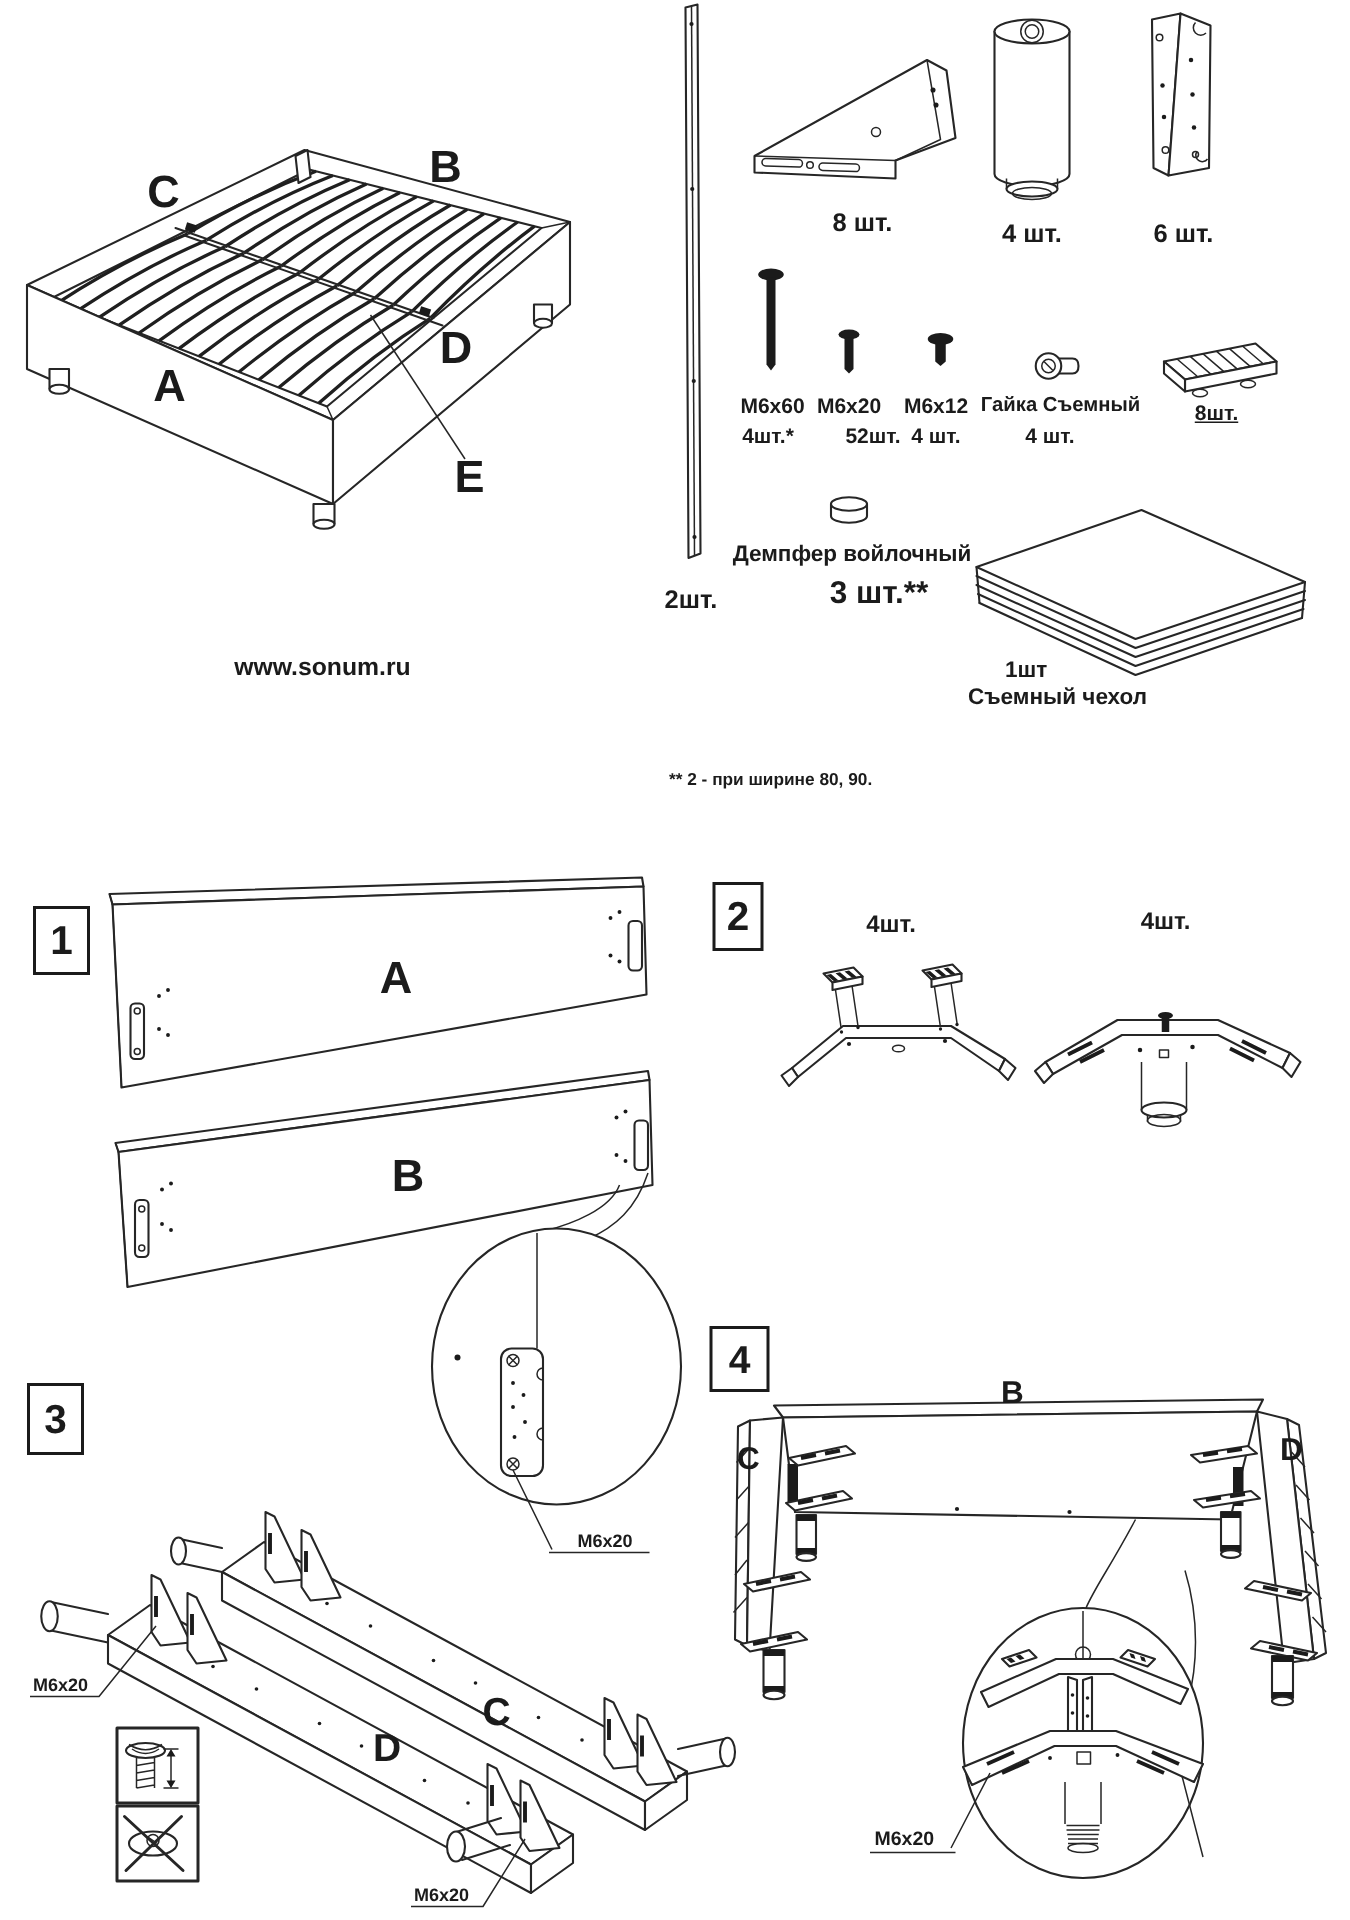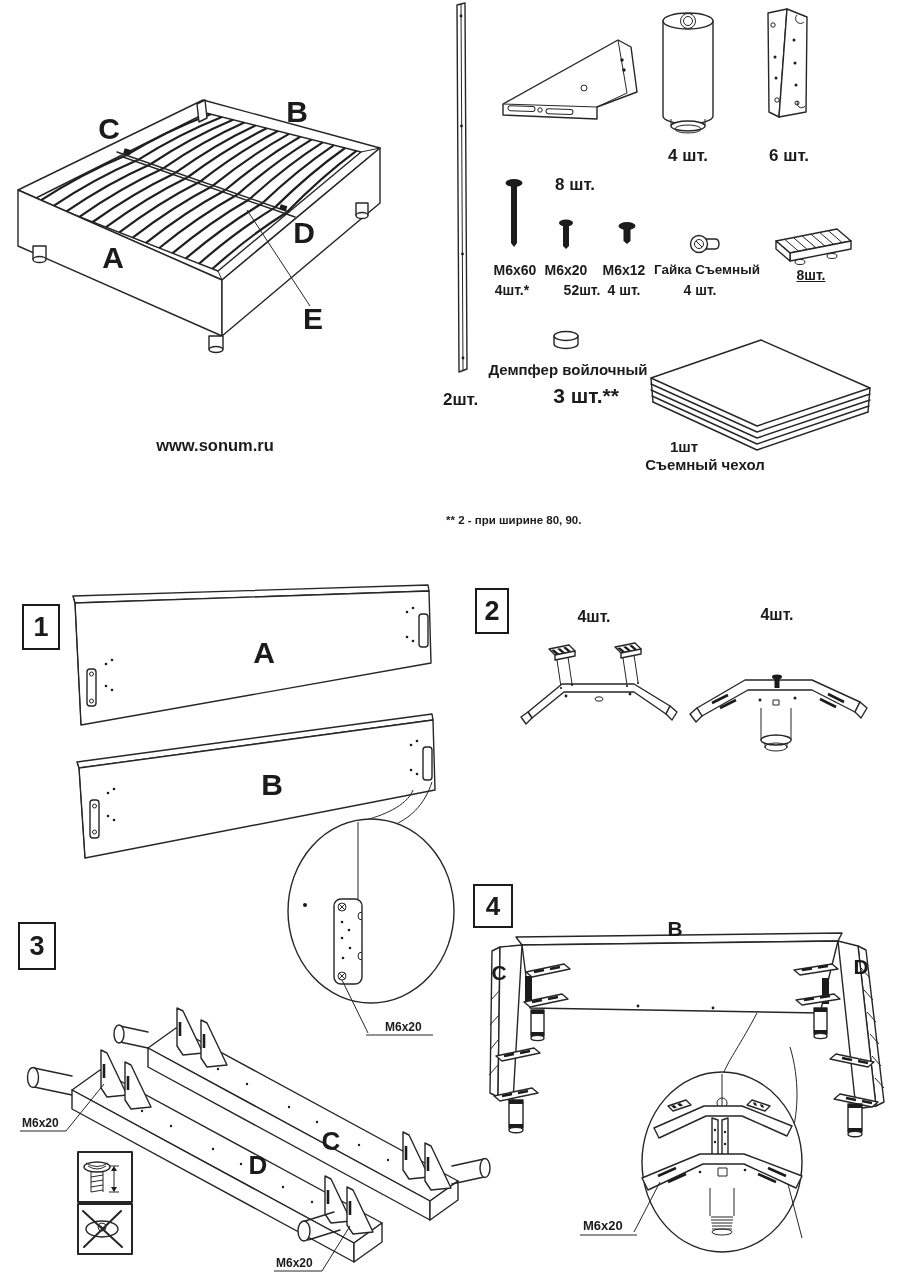--- a/index.html
+++ b/index.html
@@ -403,21 +403,21 @@
 
 <span class="t tc" style="left:109px;top:114px;font-size:30px;">C</span>
 <span class="t tc" style="left:297px;top:97px;font-size:30px;">B</span>
 <span class="t tc" style="left:113px;top:243px;font-size:30px;">A</span>
 <span class="t tc" style="left:304px;top:218px;font-size:30px;">D</span>
 <span class="t tc" style="left:313px;top:304px;font-size:30px;">E</span>
 
 <span class="t tc" style="left:215px;top:437px;font-size:16.5px;">www.sonum.ru</span>
 
 <span class="t" style="left:443px;top:391px;font-size:17px;">2шт.</span>
-<span class="t tc" style="left:575px;top:140px;font-size:17px;margin-top:36px;">8 шт.</span>
+<span class="t tc" style="left:575px;top:140px;font-size:17px;">8 шт.</span>
 <span class="t tc" style="left:688px;top:147px;font-size:17px;">4 шт.</span>
 <span class="t tc" style="left:789px;top:147px;font-size:17px;">6 шт.</span>
 
 <span class="t tc" style="left:515px;top:263px;font-size:14px;">M6x60</span>
 <span class="t tc" style="left:512px;top:283px;font-size:14px;">4шт.*</span>
 <span class="t tc" style="left:566px;top:263px;font-size:14px;">M6x20</span>
 <span class="t tc" style="left:566px;top:283px;font-size:14px;margin-left:16px;">52шт.</span>
 <span class="t tc" style="left:624px;top:263px;font-size:14px;">M6x12</span>
 <span class="t tc" style="left:624px;top:283px;font-size:14px;">4 шт.</span>
 <span class="t tc" style="left:707px;top:263px;font-size:13.5px;">Гайка Съемный</span>

